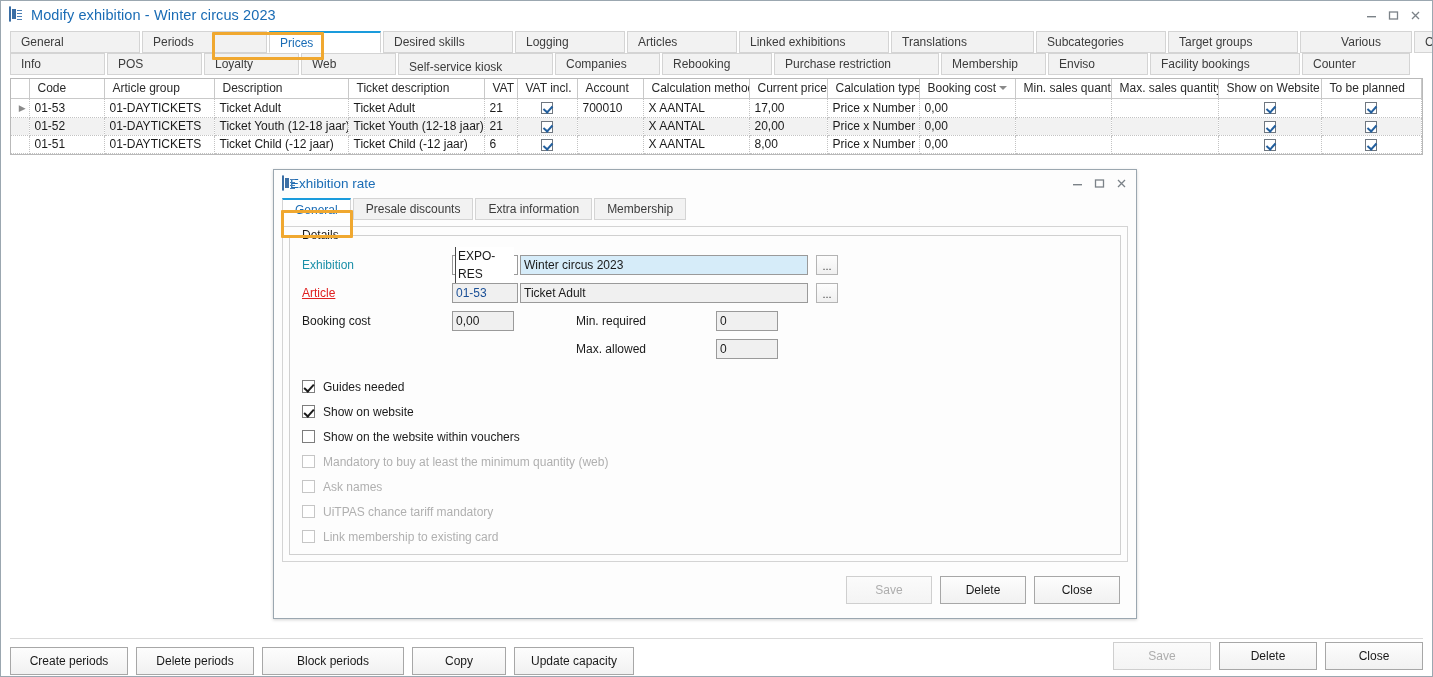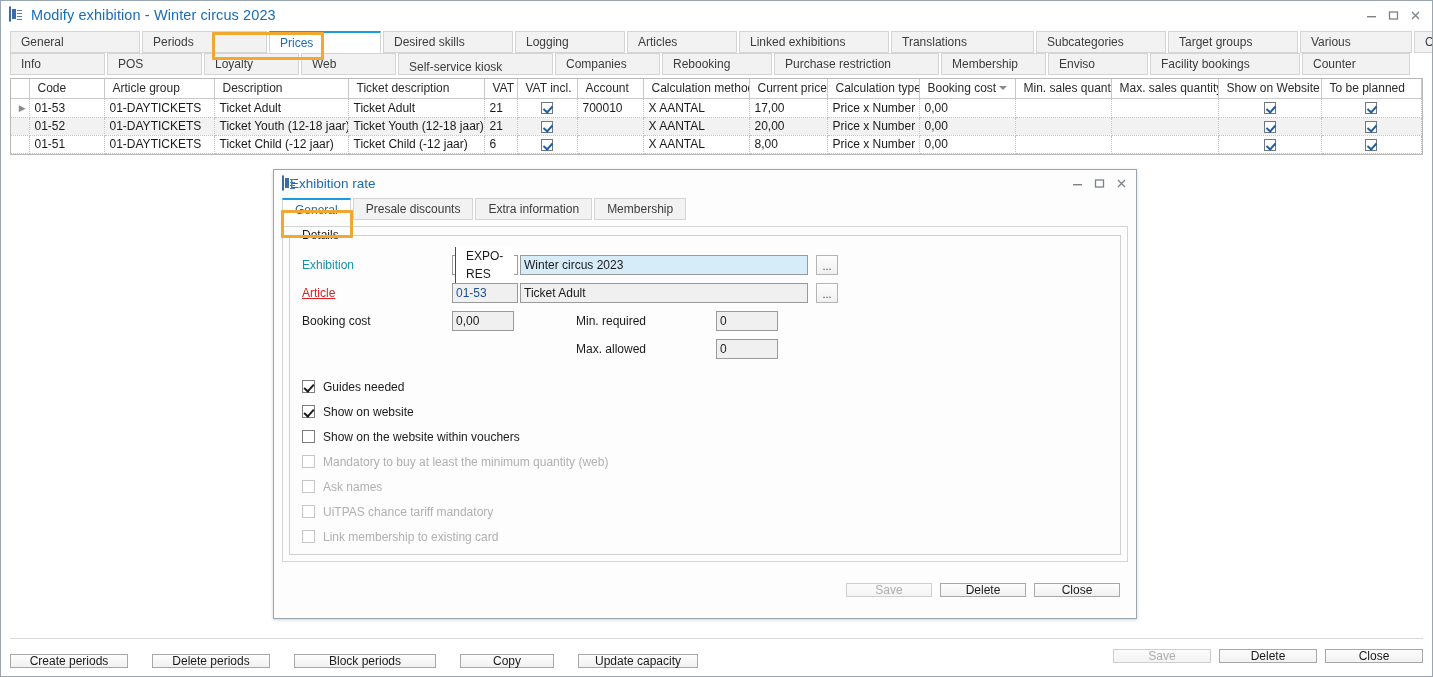--- a/index.html
+++ b/index.html
@@ -280,21 +280,21 @@
   }
   .inp.code { width: 66px; color: #1a4f96; }
   .inp.code.sel {
     background: #ffffff;
     color: #1a1a1a;
   }
   .inp.code.sel .selhl {
     background: #ffffff;
     color: #1a1a1a;
     border-left: 1px solid #4a4a4a;
-    padding-left: 10px;
+    padding-left: 2px;
     margin-left: -1px;
   }
   .inp.wide { width: 288px; margin-left: 2px; }
   .inp.wide.hl { background: #d6ecf9; }
   .inp.small { width: 62px; }
   .ellipsis-btn {
     width: 22px; height: 20px;
     margin-left: 8px;
     border: 1px solid #b4b4b4;
     background: linear-gradient(#fdfdfd, #f0f0f0);
@@ -339,41 +339,41 @@
   .dlg-footer {
     position: absolute;
     left: 8px; right: 8px; bottom: 8px;
     height: 40px;
     display: flex; align-items: center; justify-content: flex-end;
     gap: 8px;
     padding-right: 8px;
   }
   .btn {
     min-width: 86px;
-    height: 14px;
+    height: 28px;
     border: 1px solid #a7a7a7;
     background: linear-gradient(#fdfdfd, #f1f1f1);
     font-size: 12px;
     color: #1a1a1a;
     display: flex; align-items: center; justify-content: center;
     cursor: default;
     font-family: "Liberation Sans", sans-serif;
   }
   .btn.disabled { color: #adadad; border-color: #cfcfcf; background: linear-gradient(#fbfbfb,#f4f4f4); }
 
   
   .main-footer {
     position: absolute;
     left: 9px; right: 9px; bottom: 8px;
     height: 30px;
     display: flex; align-items: center;
     border-top: 1px solid #d9d9d9;
     padding-top: 5px;
   }
-  .main-footer .left-btns { display: flex; gap: 24px; margin-top: 9px; }
+  .main-footer .left-btns { display: flex; gap: 8px; margin-top: 9px; }
   .main-footer .right-btns { display: flex; gap: 8px; margin-left: auto; }
   .btn.narrow { min-width: 98px; }
 </style>
 </head>
 <body>
 
 <div id="app">
 
   <div class="titlebar">
     <span class="app-icon"><span class="doc-icon"></span></span>
@@ -421,21 +421,21 @@
       </div>
       <div class="tab" style="flex: 0 0 143px;">
         <span>Translations</span>
       </div>
       <div class="tab" style="flex: 0 0 130px;">
         <span>Subcategories</span>
       </div>
       <div class="tab" style="flex: 0 0 130px;">
         <span>Target groups</span>
       </div>
-      <div class="tab" style="flex: 0 0 112px;">
+      <div class="tab" style="flex: 0 0 112px; justify-content: center;">
         <span>Various</span>
       </div>
       <div class="tab" style="flex: 0 0 108px;">
         <span>Counters</span>
       </div>
     </div>
 
   <div class="tabstrip row2" id="tabstrip-2">
       <div class="tab" style="flex: 0 0 95px;">
         <span>Info</span>

